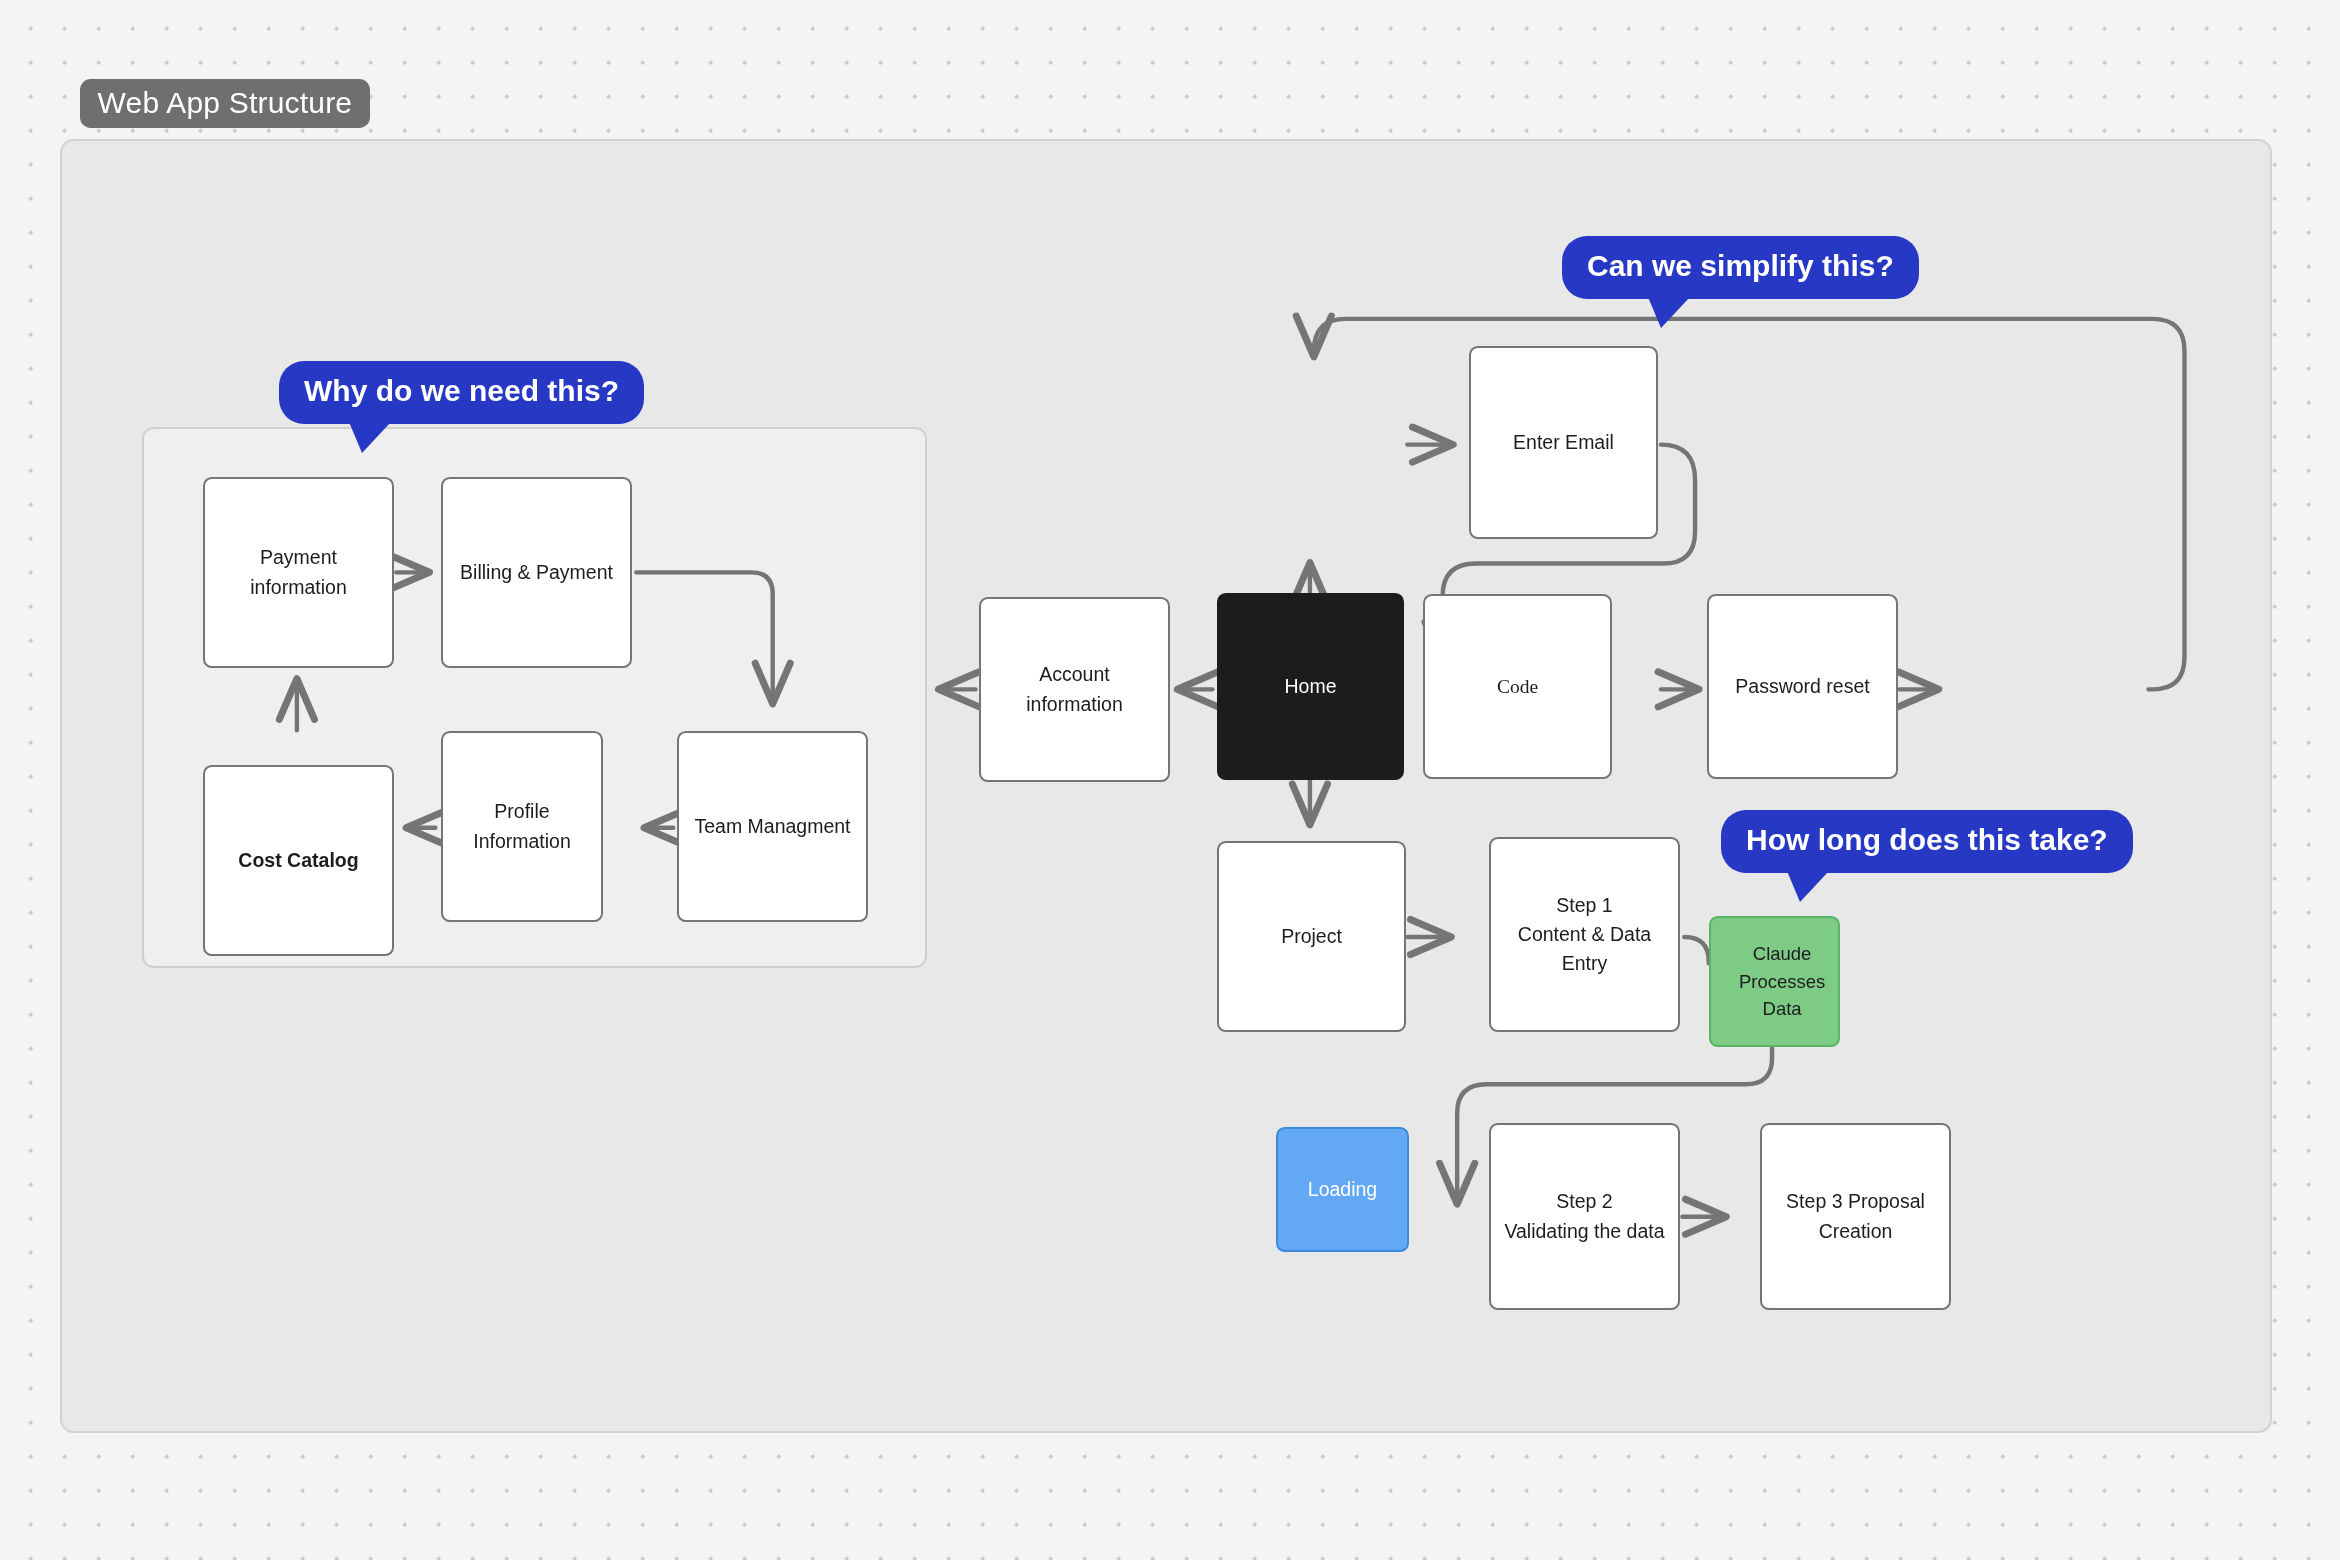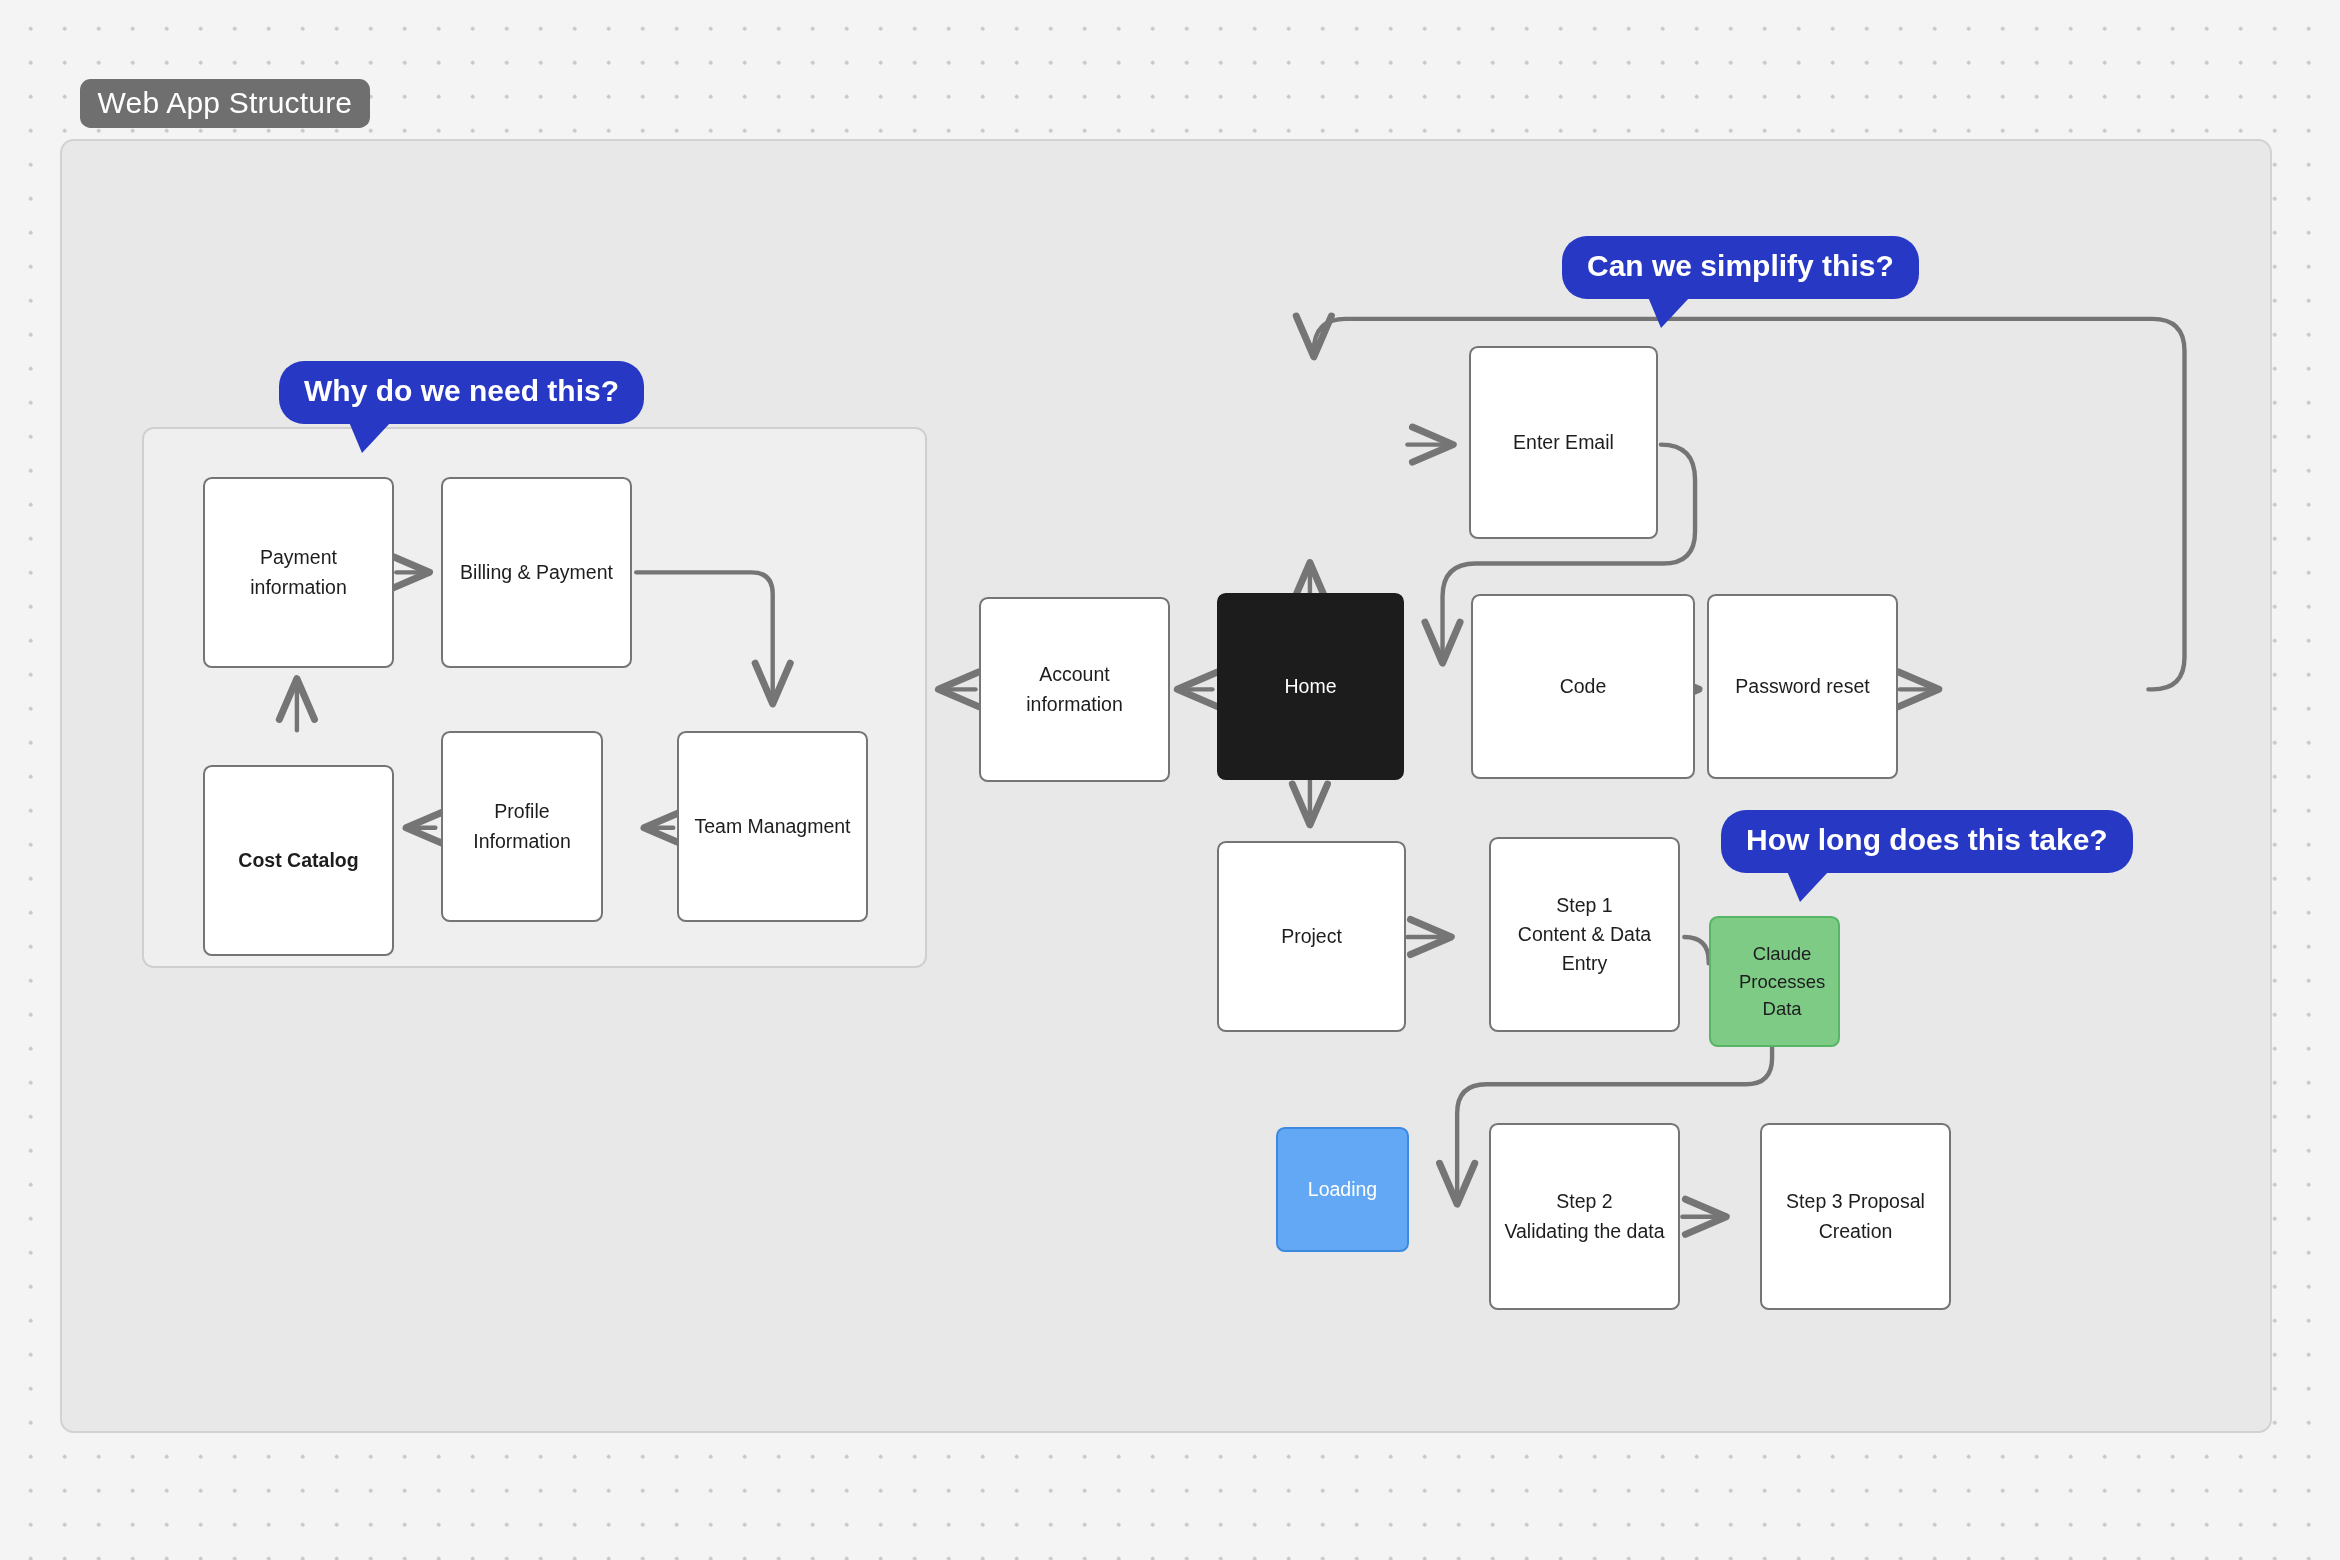--- a/index.html
+++ b/index.html
@@ -213,21 +213,21 @@
 
   <div class="node black" style="left:1217px; top:593px; width:187px; height:187px;">
     <span class="lbl">Home</span>
   </div>
 
 
   <div class="node white" style="left:1469px; top:346px; width:189px; height:193px;">
     <span class="lbl">Enter Email</span>
   </div>
 
-  <div class="node white" style="left:1471px; top:594px; width:224px; height:185px;">
+  <div class="node white" style="left:1423px; top:594px; width:189px; height:185px;font-family:Liberation Serif, serif;">
     <span class="lbl">Code</span>
   </div>
 
   <div class="node white" style="left:1707px; top:594px; width:191px; height:185px;">
     <span class="lbl">Password reset</span>
   </div>
 
 
   <div class="node white" style="left:1217px; top:841px; width:189px; height:191px;">
     <span class="lbl">Project</span>

